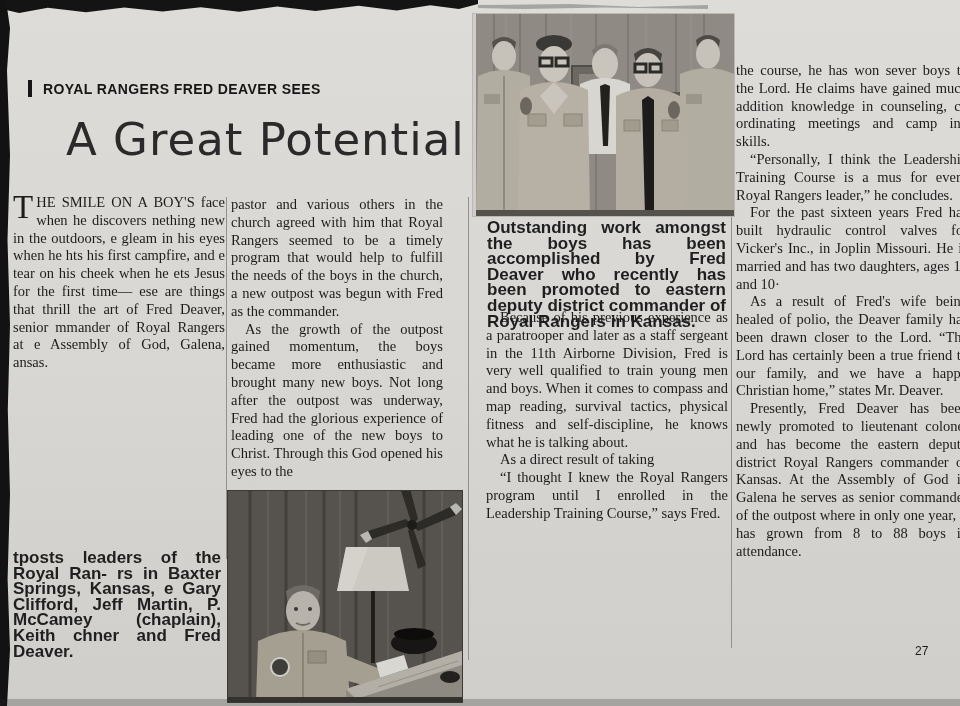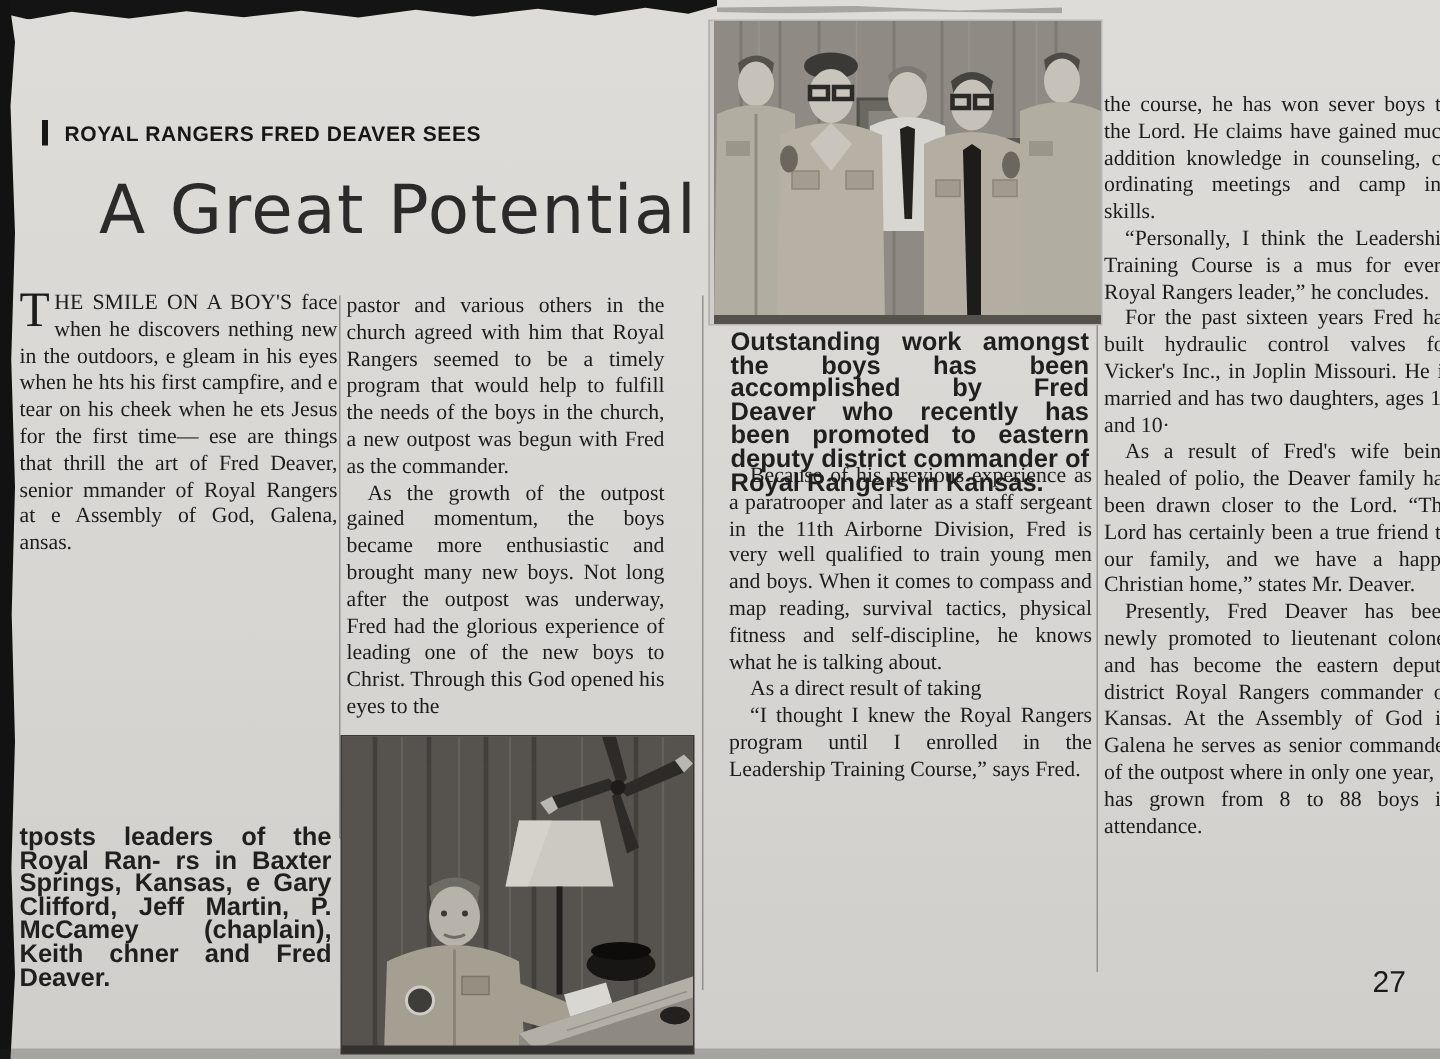--- a/index.html
+++ b/index.html
@@ -44,21 +44,21 @@
     font-size:17px;line-height:15.6px;text-align:justify;color:#1f1f1f;}
   .caption-left{left:13px;top:550px;width:208px;}
   .caption-photo{left:487px;top:220px;width:239px;}
 
   .photo{position:absolute;overflow:hidden;background:#777;}
   .photo svg{display:block;}
   .photo-group{left:473px;top:14px;width:258px;height:202px;border-left:3px solid #cfcecb;box-shadow:0 0 0 1px #b9b8b5;}
   .photo-desk{left:228px;top:491px;width:234px;height:211px;box-shadow:0 0 0 1px #3a3936;}
 
   .page-number{position:absolute;left:915px;top:644px;
-    font-family:"Liberation Sans", sans-serif;font-weight:400;font-size:20px;color:#1b1b1b;}
+    font-family:"Liberation Sans", sans-serif;font-weight:400;font-size:12px;color:#1b1b1b;}
 </style>
 </head>
 <body>
 
 <div class="page">
 
   <div class="scan-top"></div>
   <div class="scan-top2"></div>
   <div class="scan-left"></div>
   <div class="scan-bottom"></div>

